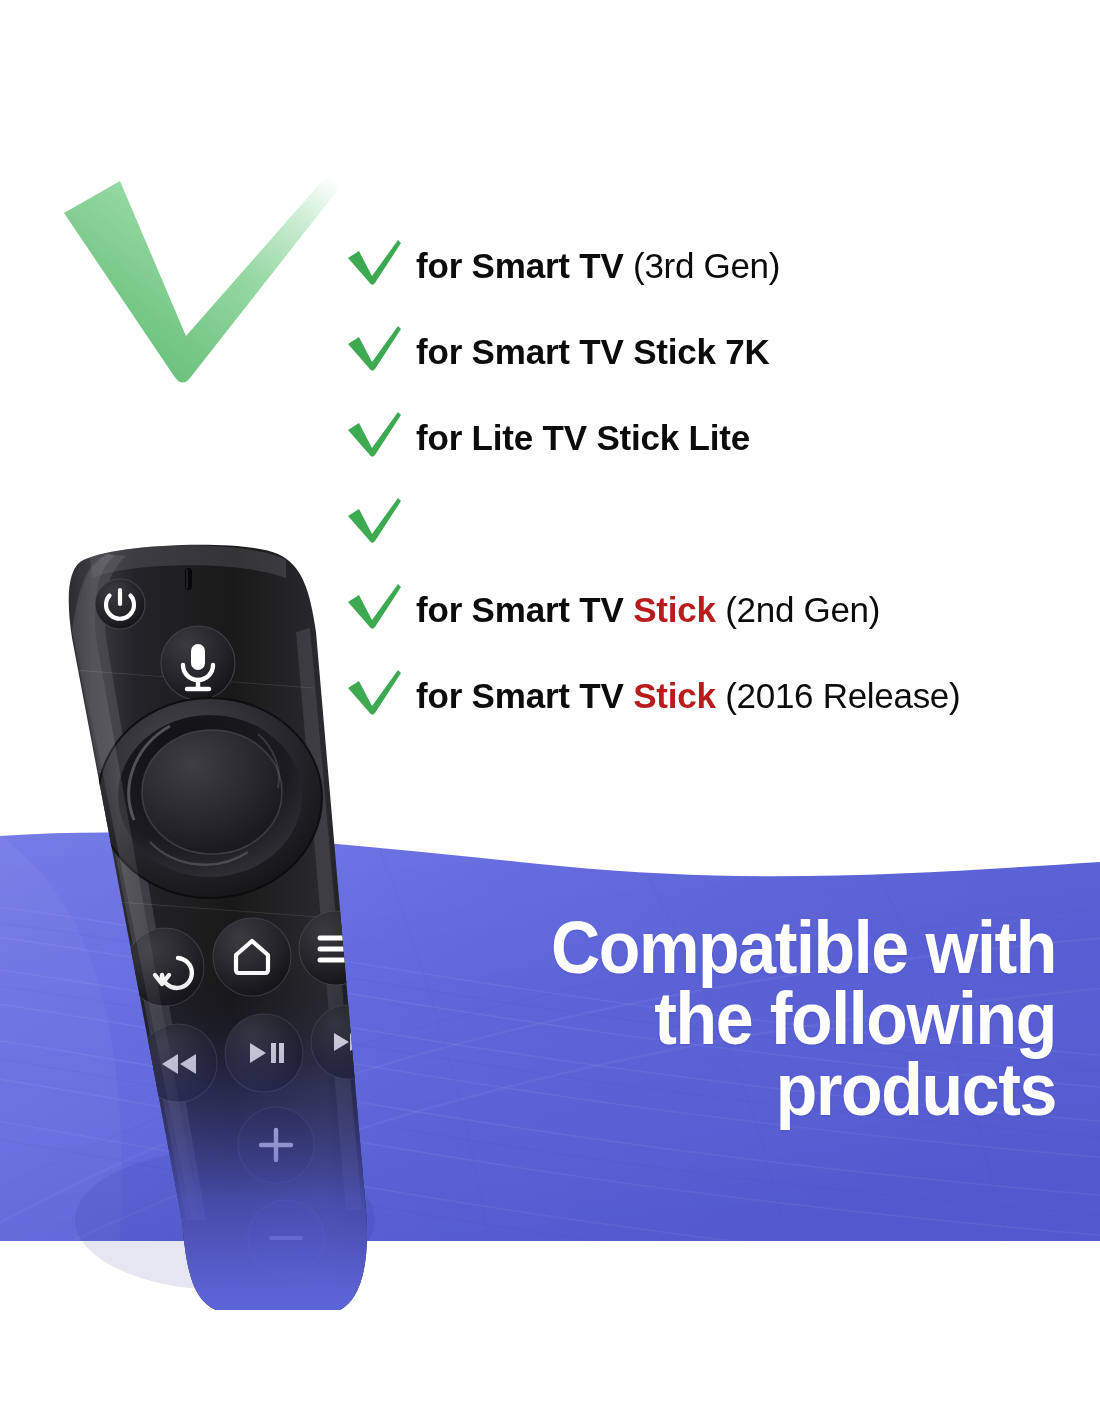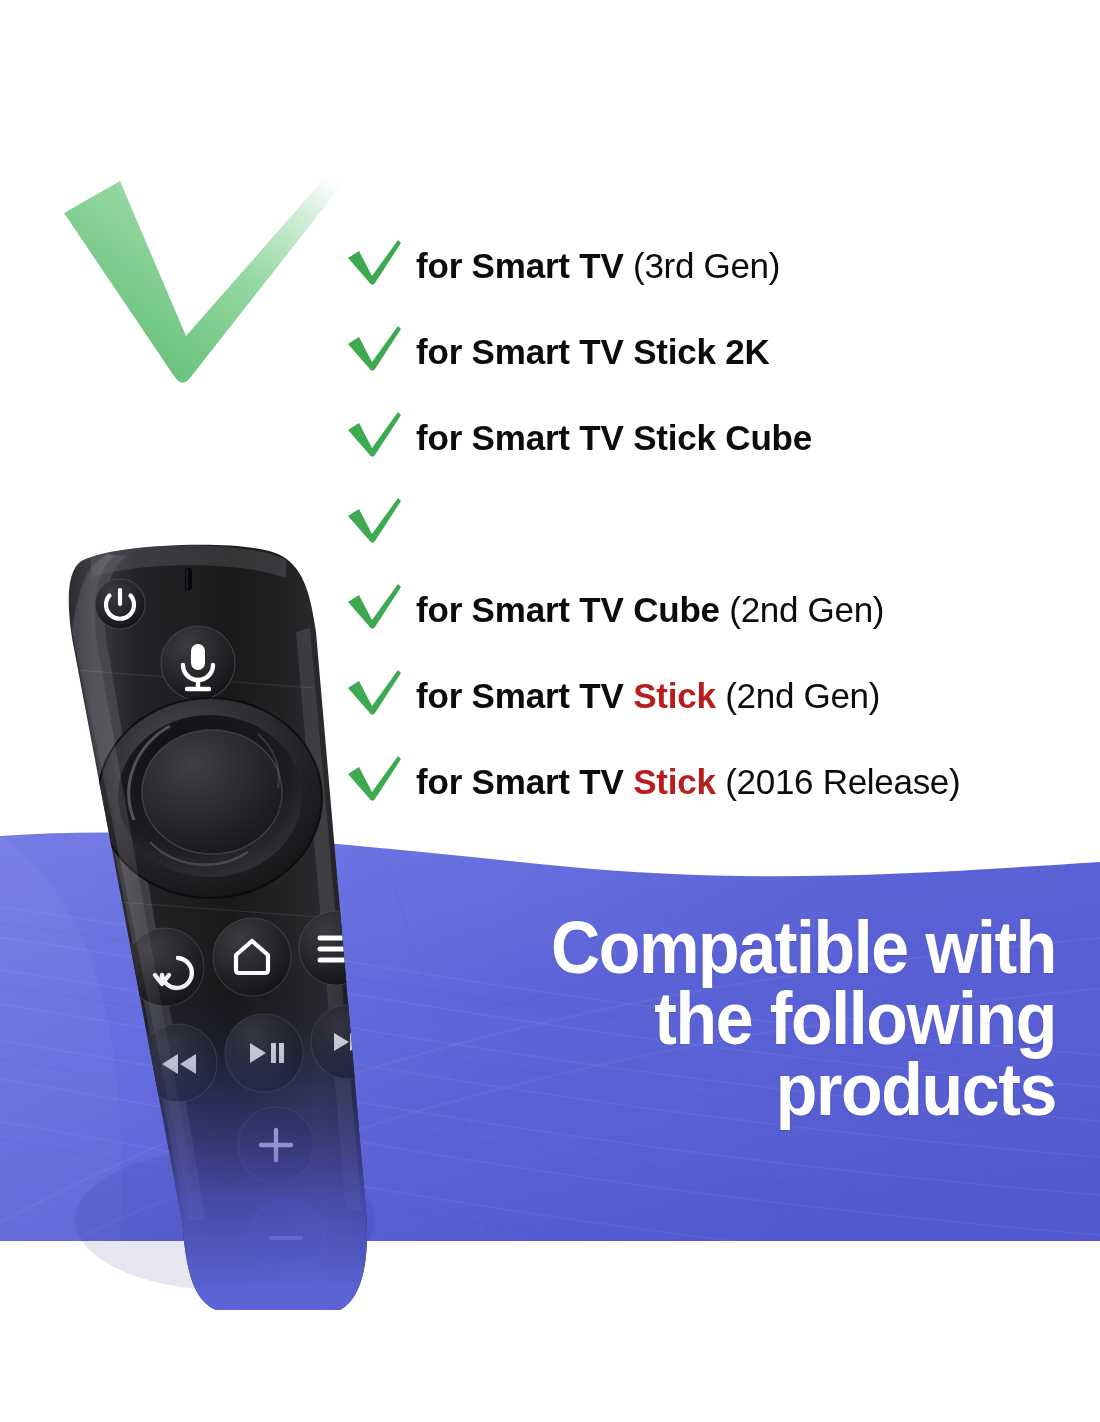--- a/index.html
+++ b/index.html
@@ -178,48 +178,40 @@
       </span>
       <span class="row-text"><span class="strong">for Smart TV</span><span class="accent"></span><span class="light"> (3rd Gen)</span></span>
     </div>
 
     <div class="compat-row">
       <span class="row-check">
         <svg viewBox="0 0 56 48">
             <path d="M2,20 L13,13 L26,38 L52,2 L55,5 L29,45 Q26,49 23,44 Z" fill="#3da951"></path>
           </svg>
       </span>
-      <span class="row-text"><span class="strong">for Smart TV Stick 2K</span><span class="accent"></span><span class="light"></span></span>
-    </div>
-
-    <div class="compat-row">
-      <span class="row-check">
-        <svg viewBox="0 0 56 48">
-            <path d="M2,20 L13,13 L26,38 L52,2 L55,5 L29,45 Q26,49 23,44 Z" fill="#3da951"></path>
-          </svg>
-      </span>
-      <span class="row-text"><span class="strong">for Smart TV Stick Cube</span><span class="accent"></span><span class="light"></span></span>
-    </div>
-
-    <div class="compat-row">
-      <span class="row-check">
-        <svg viewBox="0 0 56 48">
-            <path d="M2,20 L13,13 L26,38 L52,2 L55,5 L29,45 Q26,49 23,44 Z" fill="#3da951"></path>
-          </svg>
-      </span>
-    </div>
-
-    <div class="compat-row">
-      <span class="row-check">
-        <svg viewBox="0 0 56 48">
-            <path d="M2,20 L13,13 L26,38 L52,2 L55,5 L29,45 Q26,49 23,44 Z" fill="#3da951"></path>
-          </svg>
-      </span>
-      <span class="row-text"><span class="strong">for Smart TV Cube</span><span class="accent"></span><span class="light"> (2nd Gen)</span></span>
-    </div>
+      <span class="row-text"><span class="strong">for Smart TV Stick 7K</span><span class="accent"></span><span class="light"></span></span>
+    </div>
+
+    <div class="compat-row">
+      <span class="row-check">
+        <svg viewBox="0 0 56 48">
+            <path d="M2,20 L13,13 L26,38 L52,2 L55,5 L29,45 Q26,49 23,44 Z" fill="#3da951"></path>
+          </svg>
+      </span>
+      <span class="row-text"><span class="strong">for Lite TV Stick Lite</span><span class="accent"></span><span class="light"></span></span>
+    </div>
+
+    <div class="compat-row">
+      <span class="row-check">
+        <svg viewBox="0 0 56 48">
+            <path d="M2,20 L13,13 L26,38 L52,2 L55,5 L29,45 Q26,49 23,44 Z" fill="#3da951"></path>
+          </svg>
+      </span>
+    </div>
+
 
     <div class="compat-row">
       <span class="row-check">
         <svg viewBox="0 0 56 48">
             <path d="M2,20 L13,13 L26,38 L52,2 L55,5 L29,45 Q26,49 23,44 Z" fill="#3da951"></path>
           </svg>
       </span>
       <span class="row-text"><span class="strong">for Smart TV </span><span class="accent">Stick</span><span class="light"> (2nd Gen)</span></span>
     </div>
 

